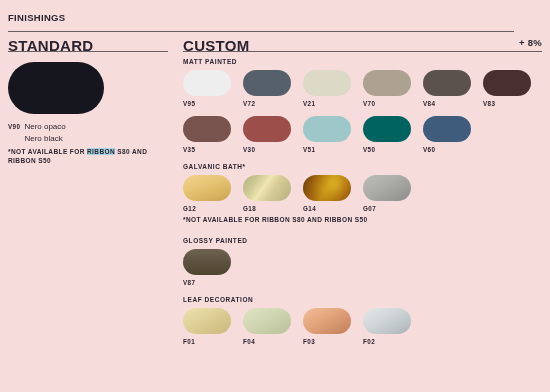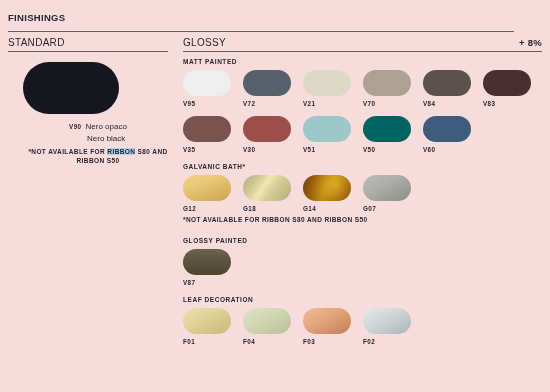--- a/index.html
+++ b/index.html
@@ -33,22 +33,22 @@
     color: #2b2430;
   }
   .rule {
     position: absolute;
     height: 1px;
     background: #6b5f66;
   }
 
   .col-head {
     position: absolute;
-    font-size: 10px;
-    font-weight: normal;
+    font-size: 15px;
+    font-weight: bold;
     letter-spacing: 0.3px;
     color: #2b2430;
   }
   .col-head-right {
     position: absolute;
     font-size: 9.5px;
     font-weight: bold;
     letter-spacing: 0.3px;
     color: #2b2430;
     text-align: right;
@@ -92,24 +92,23 @@
     font-size: 6.3px;
     font-weight: bold;
     letter-spacing: 0.4px;
     color: #2b2430;
     margin-top: 4px;
   }
 
   
   .left-col {
     position: absolute;
-    left: 23px;
+    left: 8px;
     top: 62px;
     width: 150px;
-    text-align: center;
   }
   .big-swatch {
     width: 96px;
     height: 52px;
     border-radius: 26px;
   }
   .big-caption {
     margin-top: 7px;
     font-size: 8px;
     line-height: 1.45;
@@ -145,21 +144,21 @@
 
 <div class="page">
 
   <div class="doc-title">FINISHINGS</div>
 
   <div class="rule" style="left:8px; top:31px; width:506px;"></div>
   <div class="rule" style="left:8px; top:51px; width:160px;"></div>
   <div class="rule" style="left:183px; top:51px; width:359px;"></div>
 
   <div class="col-head" style="left:8px; top:37px;">STANDARD</div>
-  <div class="col-head" style="left:183px; top:37px;">GLOSSY</div>
+  <div class="col-head" style="left:183px; top:37px;">CUSTOM</div>
   <div class="col-head-right" style="left:440px; top:37px; width:102px;">+ 8%</div>
 
   <div class="left-col">
 
     <div>
       <div class="big-swatch" style="background:#16161e;"></div>
       <div class="big-caption">
         <span class="code">V90</span><span class="names"><span class="n1">Nero opaco</span><span class="n2">Nero black</span></span>
       </div>
     </div>

